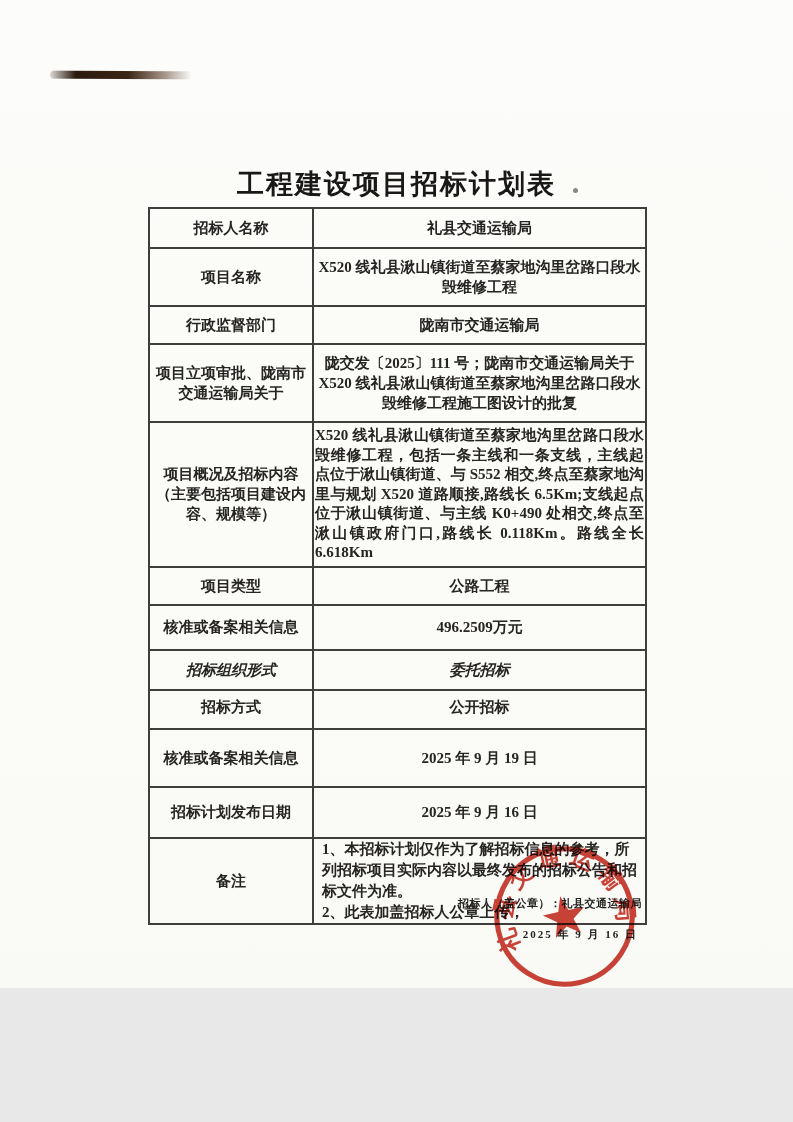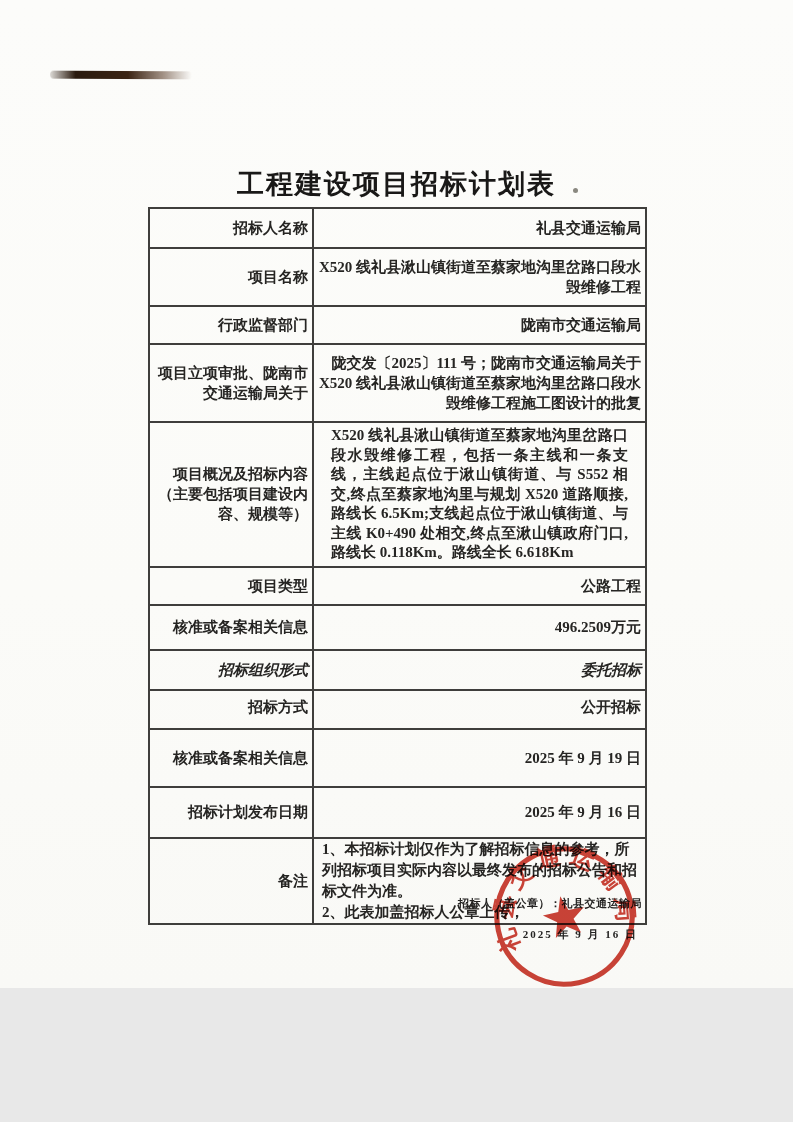--- a/index.html
+++ b/index.html
@@ -50,21 +50,21 @@
     width: 497px;
     border-collapse: collapse;
     table-layout: fixed;
   }
   .doc-table td {
     border: 2px solid #3f3e3c;
     font-size: 15px;
     line-height: 20px;
     padding: 8px 4px;
     vertical-align: middle;
-    text-align: right;
+    text-align: center;
     font-weight: 600;
     color: #262523;
   }
   .doc-table col.c-label { width: 164px; }
   .doc-table col.c-value { width: 333px; }
 
   tr.r0  { height: 40px; }
   tr.r1  { height: 49px; }
   tr.r2  { height: 34px; }
   tr.r3  { height: 60px; }
@@ -73,21 +73,21 @@
   tr.r6  { height: 45px; }
   tr.r7  { height: 40px; font-style: italic; }
   tr.r8  { height: 39px; font-family: Liberation Mono, monospace; }
   tr.r9  { height: 58px; }
   tr.r10 { height: 51px; }
   tr.r11 { height: 85px; }
 
   td.val-left {
     text-align: justify;
     text-align-last: left;
-    padding: 3px 17px;
+    padding: 3px 1px;
     line-height: 19.5px;
   }
   td.val-remark {
     text-align: left;
     padding: 0 8px;
     line-height: 21px;
     white-space: pre-line;
     vertical-align: top;
   }
   tr.r3 td.val { line-height: 20px; }

